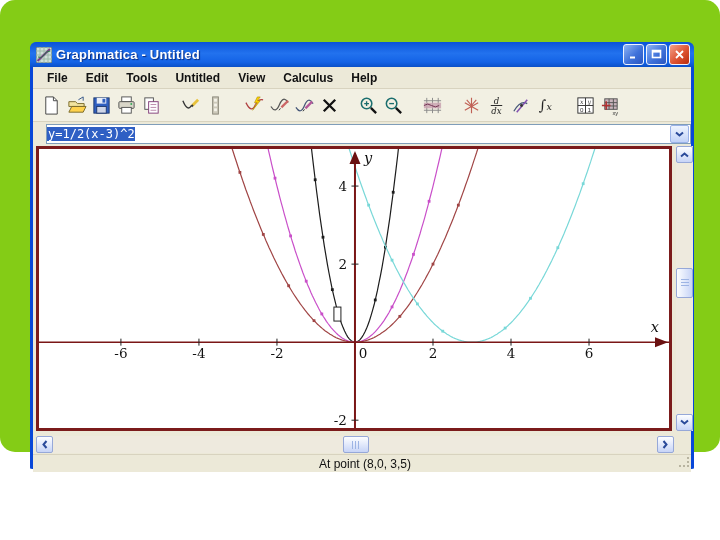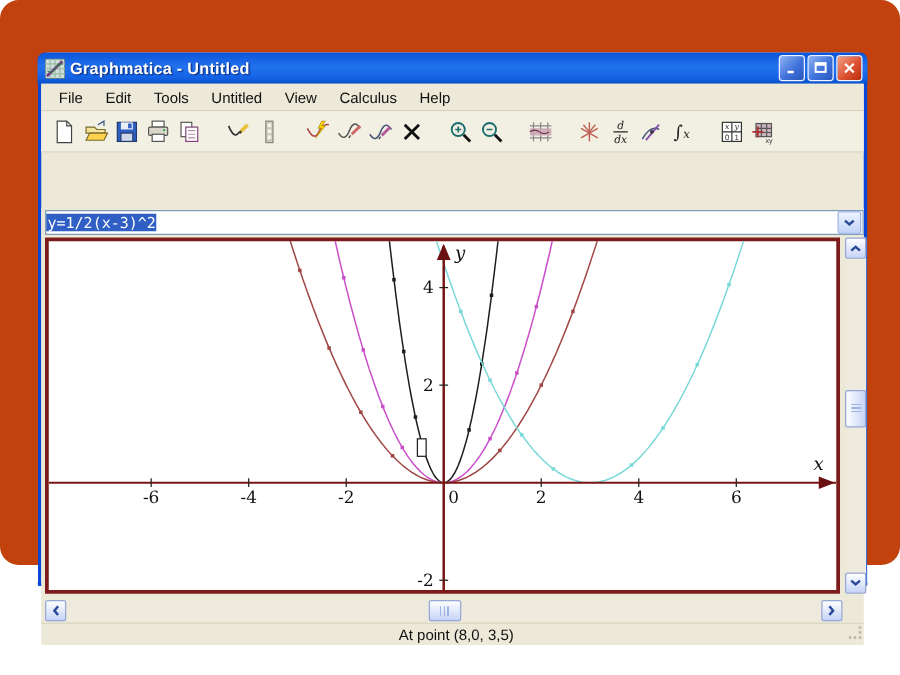--- a/index.html
+++ b/index.html
@@ -1,49 +1,49 @@
 <!DOCTYPE html>
 <html><head>
 <meta charset="utf-8">
 <style>
   html,body{margin:0;padding:0;}
   body{width:720px;height:540px;background:#ffffff;overflow:hidden;
        font-family:"Liberation Sans",sans-serif;-webkit-font-smoothing:none;}
-  .page{position:relative;width:720px;height:452px;background:#c2410c;border-radius:15px;}
+  .page{position:relative;width:720px;height:452px;background:#84cc16;border-radius:15px;}
 
   
   .window{position:absolute;left:30px;top:42px;width:664px;height:427px;
           border-left:3px solid #0847d8;border-right:3px solid #0847d8;border-bottom:3px solid #0847d8;
           border-radius:8px 8px 2px 2px;background:#ece9d8;box-sizing:border-box;}
   .titlebar{height:25px;border-radius:6px 6px 0 0;margin:-0px -3px 0 -3px;
             background:linear-gradient(180deg,#0a53d8 0%,#2272ee 45%,#1463e6 80%,#0a50c8 100%);
             display:flex;align-items:center;padding:0 4px;box-sizing:border-box;}
   .appicon{width:16px;height:16px;margin:0 4px 0 2px;flex:none;}
   .title{color:#fff;font-weight:bold;font-size:13px;letter-spacing:.2px;
          text-shadow:1px 1px 1px #0a2a7a;flex:1;white-space:nowrap;overflow:hidden;}
   .tbuttons{display:flex;gap:2px;}
   .wbtn{width:21px;height:21px;border-radius:3px;border:1px solid #eef3ff;box-sizing:border-box;
         display:flex;align-items:center;justify-content:center;}
   .wbtn.blue{background:linear-gradient(135deg,#8fb4f4 0%,#3f72da 55%,#2a56c0 100%);}
   .wbtn.red{background:linear-gradient(135deg,#f3a188 0%,#dd5332 55%,#b92c0d 100%);}
 
   
   .menubar{height:21px;background:#ece9d8;display:flex;align-items:center;padding-left:5px;
            border-bottom:1px solid #d8d3bf;font-size:12px;color:#111;}
-  .mitem{padding:2px 9px;cursor:default;}
+  .mitem{padding:2px 9px;cursor:default;font-weight:bold;}
 
   
   .toolbar{height:32px;background:#f2f0e3;border-bottom:1px solid #d8d3bf;
            display:flex;align-items:center;padding-left:6px;}
   .tbtn{width:25px;height:26px;display:flex;align-items:center;justify-content:center;flex:none;}
   .tbtn.gap{margin-left:14px;}
   .ticon svg{width:21px;height:21px;display:block;}
 
   
-  .eqrow{height:24px;display:flex;align-items:center;padding:0 0 0 3px;background:#ece9d8;margin-top:44px;}
+  .eqrow{height:24px;display:flex;align-items:center;padding:0 0 0 13px;background:#ece9d8;}
   .combo{flex:1;height:20px;background:#fff;border:1px solid #7f9db9;display:flex;align-items:center;
          box-sizing:border-box;}
   .eqtext{font-family:"DejaVu Sans Mono",monospace;font-size:12px;padding-left:1px;
           background:#2f5fc4;color:#fff;white-space:pre;}
   .combobtn{width:17px;height:16px;margin-left:auto;margin-right:1px;border:1px solid #9ab2e8;border-radius:2px;
             background:linear-gradient(180deg,#eef4fe,#c2d3f8);display:flex;align-items:center;justify-content:center;}
 
   
   .graphrow{height:289px;display:flex;align-items:flex-start;padding-left:3px;background:#ece9d8;}
   .graphbox{width:636px;height:285px;box-sizing:border-box;border:3px solid #7b1b1b;background:#fff;flex:none;}

